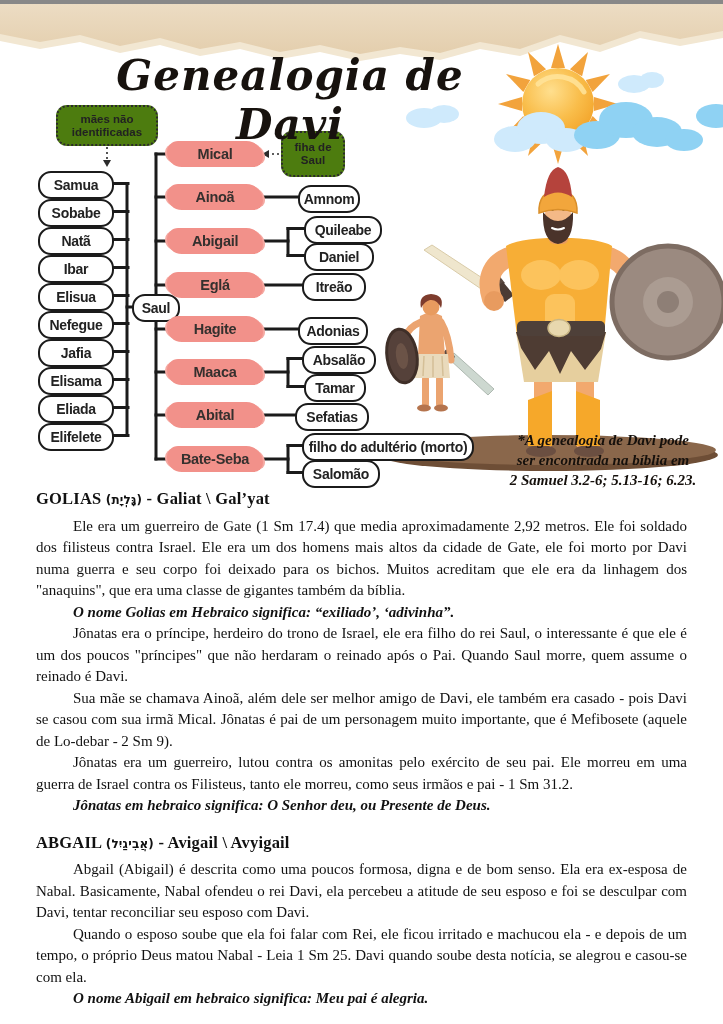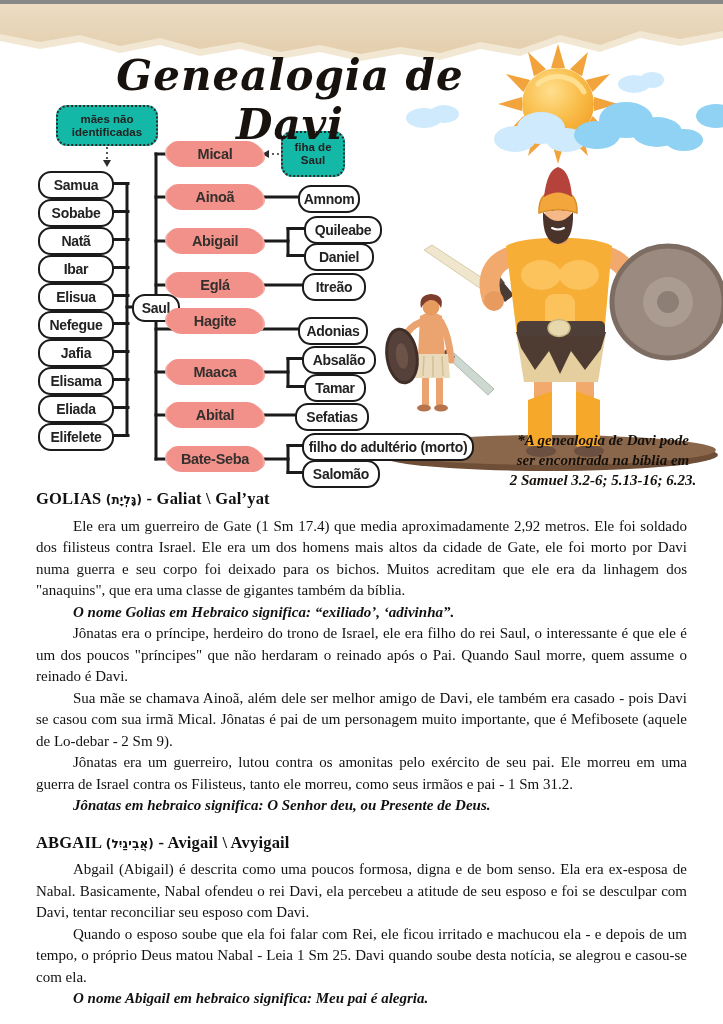--- a/index.html
+++ b/index.html
@@ -19,21 +19,21 @@
   .node{position:absolute;box-sizing:border-box;height:25px;border:2.5px solid #1b1b1b;border-radius:13px;
     background:#fff;display:flex;align-items:center;justify-content:center;z-index:2;
     font-family:"Liberation Sans",sans-serif;font-weight:700;font-size:14px;letter-spacing:-0.3px;
     font-stretch:condensed;color:#222;padding:12px 4px;white-space:nowrap;}
   .son{left:38px;width:76px;}
   .wife{position:absolute;left:167px;width:96px;height:26px;display:flex;align-items:center;justify-content:center;
     background:#f2918a;border-radius:12px 18px 10px 16px;z-index:2;
     box-shadow:-5px 0 0 -3px #f5a9a2,5px 0 0 -3px #f5a9a2;
     font-family:"Liberation Sans",sans-serif;font-weight:700;font-size:14.5px;letter-spacing:-0.3px;
     font-stretch:condensed;color:#35302e;white-space:nowrap;}
-  .bubble{position:absolute;box-sizing:border-box;border:2px dotted #2b2b2b;border-radius:11px;background:#14b8a6;
+  .bubble{position:absolute;box-sizing:border-box;border:2px dotted #2b2b2b;border-radius:11px;background:#4d7c0f;
     display:flex;align-items:center;justify-content:center;text-align:center;z-index:2;
     font-family:"Liberation Sans",sans-serif;font-weight:700;font-size:11.5px;line-height:1.12;
     font-stretch:condensed;color:#222;padding:2px 4px;}
   .bible-note{position:absolute;left:497px;top:426px;width:212px;z-index:2;text-align:center;
     font-style:italic;font-weight:700;font-size:15px;line-height:20px;color:#15100c;}
   .bible-note span{display:block;}
   
   .content{position:absolute;top:484px;left:36px;width:651px;z-index:2;text-align:justify;
     font-size:15px;line-height:21.5px;}
   .sec-title{font-size:16.5px;font-weight:700;margin:15px 0 4px 0;text-align:left;letter-spacing:0.2px;}
@@ -218,21 +218,21 @@
   <div class="node son" style="top:363px">Elisama</div>
   <div class="node son" style="top:391px">Eliada</div>
   <div class="node son" style="top:419px">Elifelete</div>
 
   <div class="node" style="left:132px;top:290px;width:48px;height:26px;">Saul</div>
 
   <div class="wife" style="top:137px">Mical</div>
   <div class="wife" style="top:180px">Ainoã</div>
   <div class="wife" style="top:224px">Abigail</div>
   <div class="wife" style="top:268px">Eglá</div>
-  <div class="wife" style="top:304px">Hagite</div>
+  <div class="wife" style="top:312px">Hagite</div>
   <div class="wife" style="top:355px">Maaca</div>
   <div class="wife" style="top:398px">Abital</div>
   <div class="wife" style="top:442px">Bate-Seba</div>
 
   <div class="node" style="left:298px;top:181px;width:62px">Amnom</div>
   <div class="node" style="left:304px;top:212px;width:78px">Quileabe</div>
   <div class="node" style="left:304px;top:239px;width:70px">Daniel</div>
   <div class="node" style="left:302px;top:269px;width:64px">Itreão</div>
   <div class="node" style="left:298px;top:313px;width:70px">Adonias</div>
   <div class="node" style="left:302px;top:342px;width:74px">Absalão</div>

